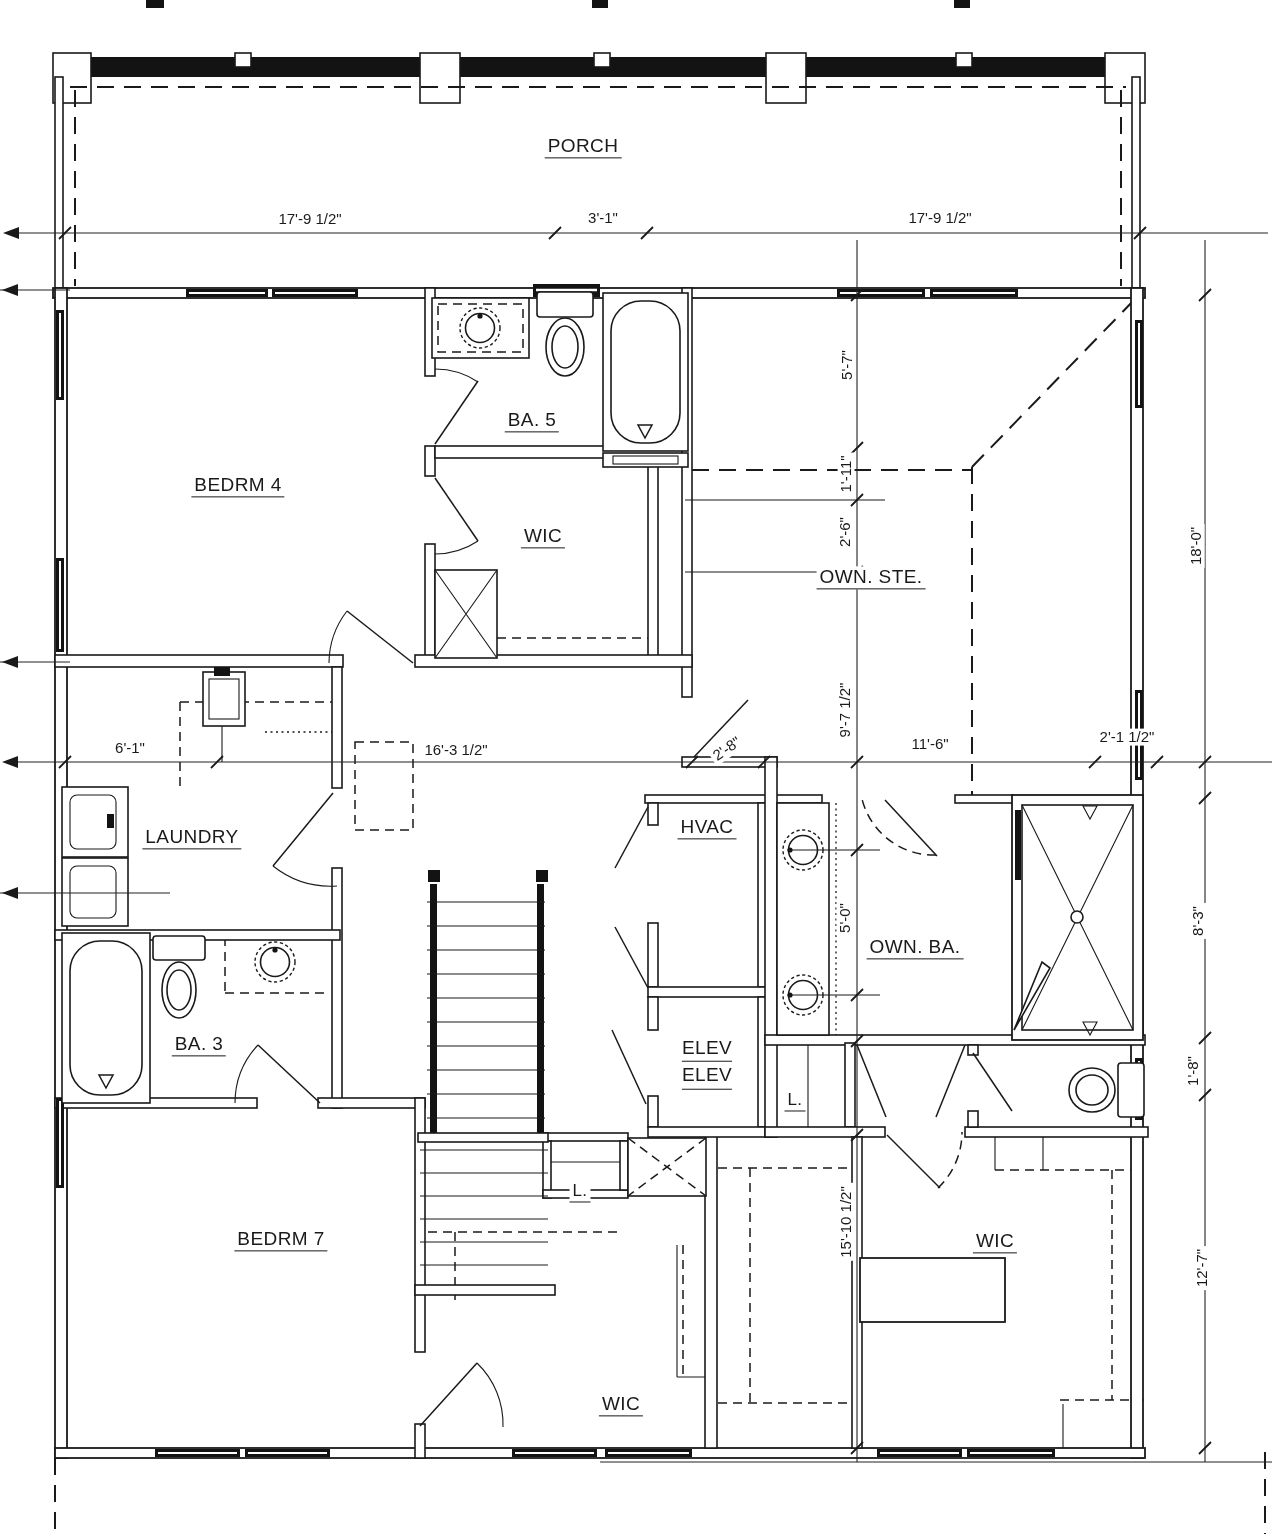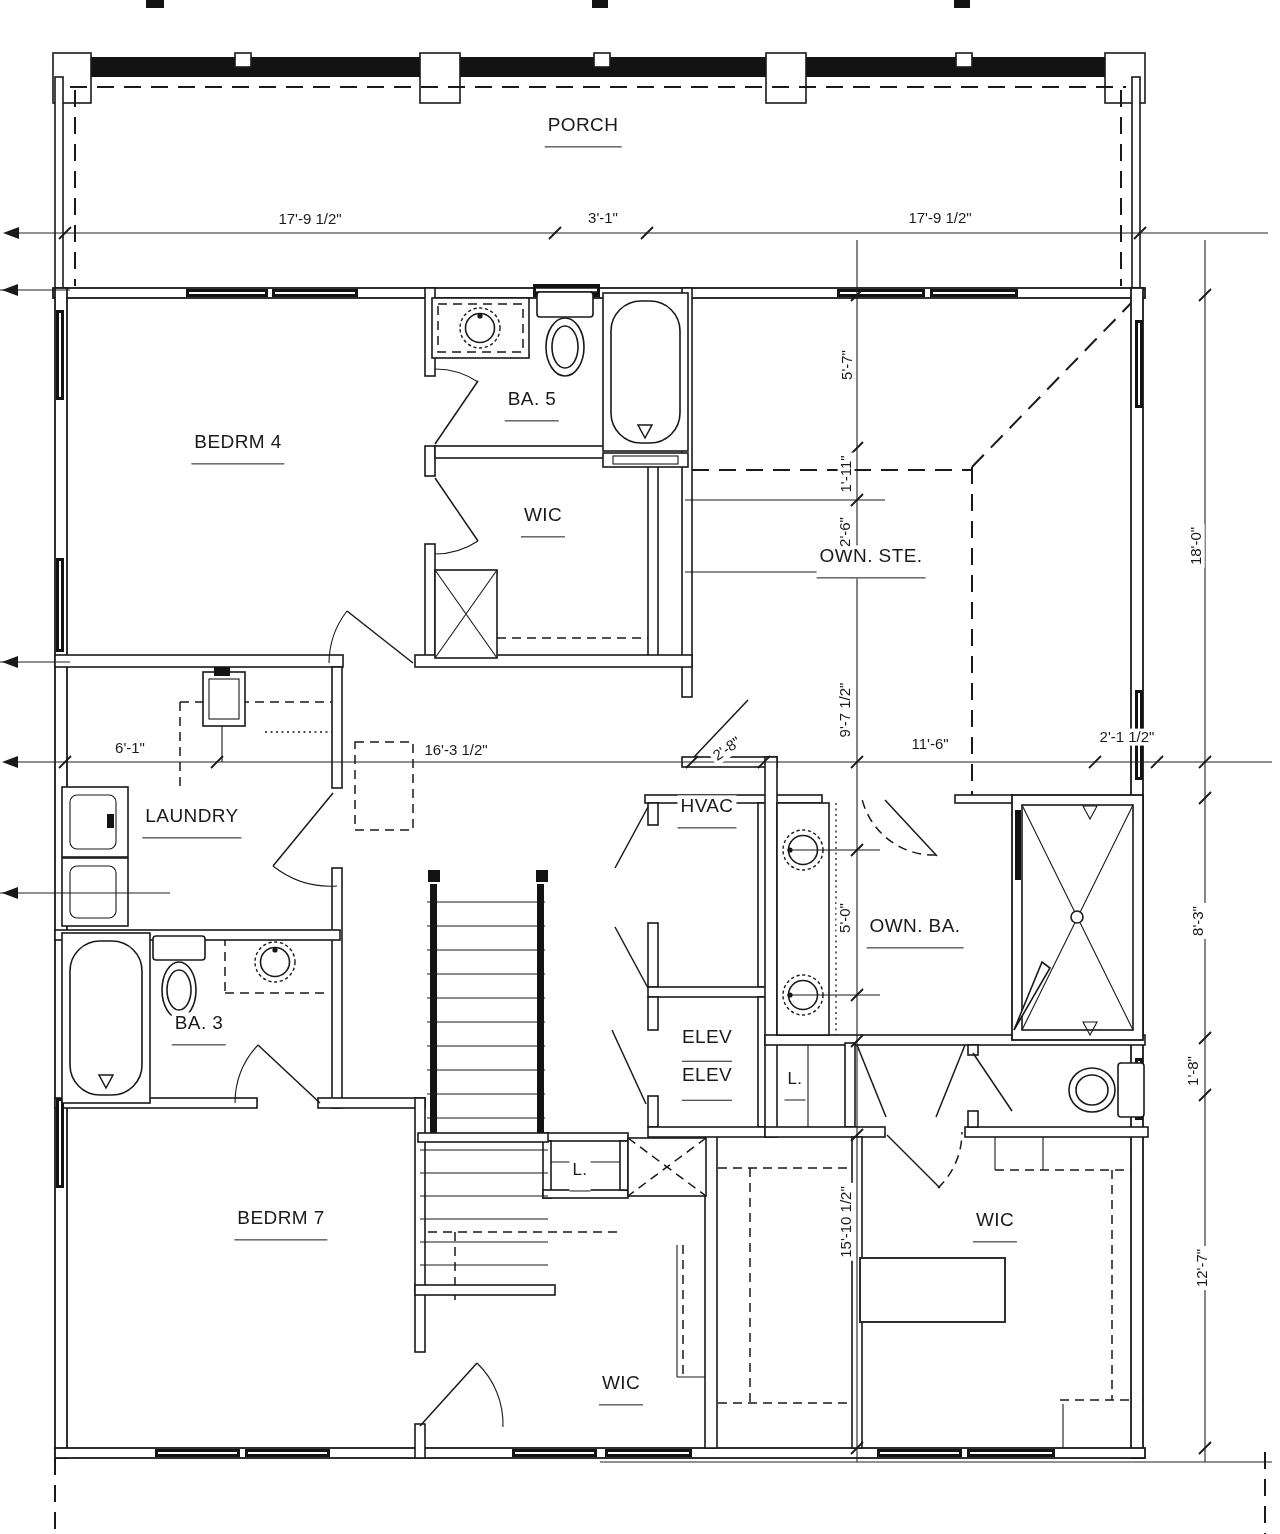--- a/index.html
+++ b/index.html
@@ -1,25 +1,25 @@
 <!DOCTYPE html>
 <html><head>
 <meta charset="utf-8">
 <style>
   html,body{margin:0;padding:0;background:#fff;}
   #plan{position:relative;width:1280px;height:1534px;background:#fff;overflow:hidden;}
   #plan svg{position:absolute;left:0;top:0;}
   .lbl{position:absolute;transform:translate(-50%,-50%);font-family:"Liberation Sans","DejaVu Sans",sans-serif;
        color:#1a1a1a;background:#fff;white-space:nowrap;padding:0 3px;line-height:1.12;z-index:5;}
-  .room{font-size:19px;letter-spacing:.4px;border-bottom:1.7px solid #1a1a1a;padding-bottom:11px;}
+  .room{font-size:19px;letter-spacing:.4px;border-bottom:1.7px solid #1a1a1a;padding-bottom:1px;margin-top:16px;}
   .rsm{font-size:17px;}
   .dlbl{font-size:15px;}
   .v{transform:translate(-50%,-50%) rotate(-90deg);}
   .r34{transform:translate(-50%,-50%) rotate(-34deg);}
-  .two span{display:block;border-bottom:1.7px solid #1a1a1a;text-align:center;padding-bottom:14px;margin-bottom:2px;}
+  .two span{display:block;border-bottom:1.7px solid #1a1a1a;text-align:center;padding-bottom:3px;margin-bottom:2px;}
   .w{fill:#fff;stroke:#1a1a1a;stroke-width:1.6;}
   .wx{fill:#fff;stroke:#1a1a1a;stroke-width:1.8;}
   .blk{fill:#131313;stroke:none;}
   .ln{stroke:#1a1a1a;stroke-width:1.5;fill:none;}
   .tn{stroke:#1a1a1a;stroke-width:1.1;fill:none;}
   .fix{fill:#fff;stroke:#1a1a1a;stroke-width:1.6;}
   .dsh{stroke:#1a1a1a;stroke-width:2;fill:none;stroke-dasharray:17 10;}
   .dsh2{stroke:#1a1a1a;stroke-width:1.5;fill:none;stroke-dasharray:9 6;}
   .dot{stroke:#1a1a1a;stroke-width:1.3;fill:none;stroke-dasharray:2 3.5;}
   .scal{stroke:#1a1a1a;stroke-width:1.4;fill:none;stroke-dasharray:3.2 2.6;}
@@ -398,21 +398,21 @@
 
     <polygon class="arw" points="3,233 19,227 19,239"></polygon>
     <polygon class="arw" points="2,762 18,756 18,768"></polygon>
     <polygon class="arw" points="2,290 18,284 18,296"></polygon>
     <polygon class="arw" points="2,662 18,656 18,668"></polygon>
     <polygon class="arw" points="2,893 18,887 18,899"></polygon>
   </g>
 </svg>
 
   <div class="lbl room" style="left:583px;top:131px">PORCH</div>
-  <div class="lbl room" style="left:238px;top:448px">BEDRM 4</div>
+  <div class="lbl room" style="left:238px;top:470px">BEDRM 4</div>
   <div class="lbl room" style="left:532px;top:405px">BA. 5</div>
   <div class="lbl room" style="left:543px;top:521px">WIC</div>
   <div class="lbl room" style="left:871px;top:562px">OWN. STE.</div>
   <div class="lbl room" style="left:192px;top:822px">LAUNDRY</div>
   <div class="lbl room" style="left:707px;top:812px">HVAC</div>
   <div class="lbl room" style="left:915px;top:932px">OWN. BA.</div>
   <div class="lbl room" style="left:199px;top:1029px">BA. 3</div>
   <div class="lbl two" style="left:707px;top:1064px;font-size:19px;letter-spacing:.4px">
     <span>ELEV</span>
       <span>ELEV</span>

